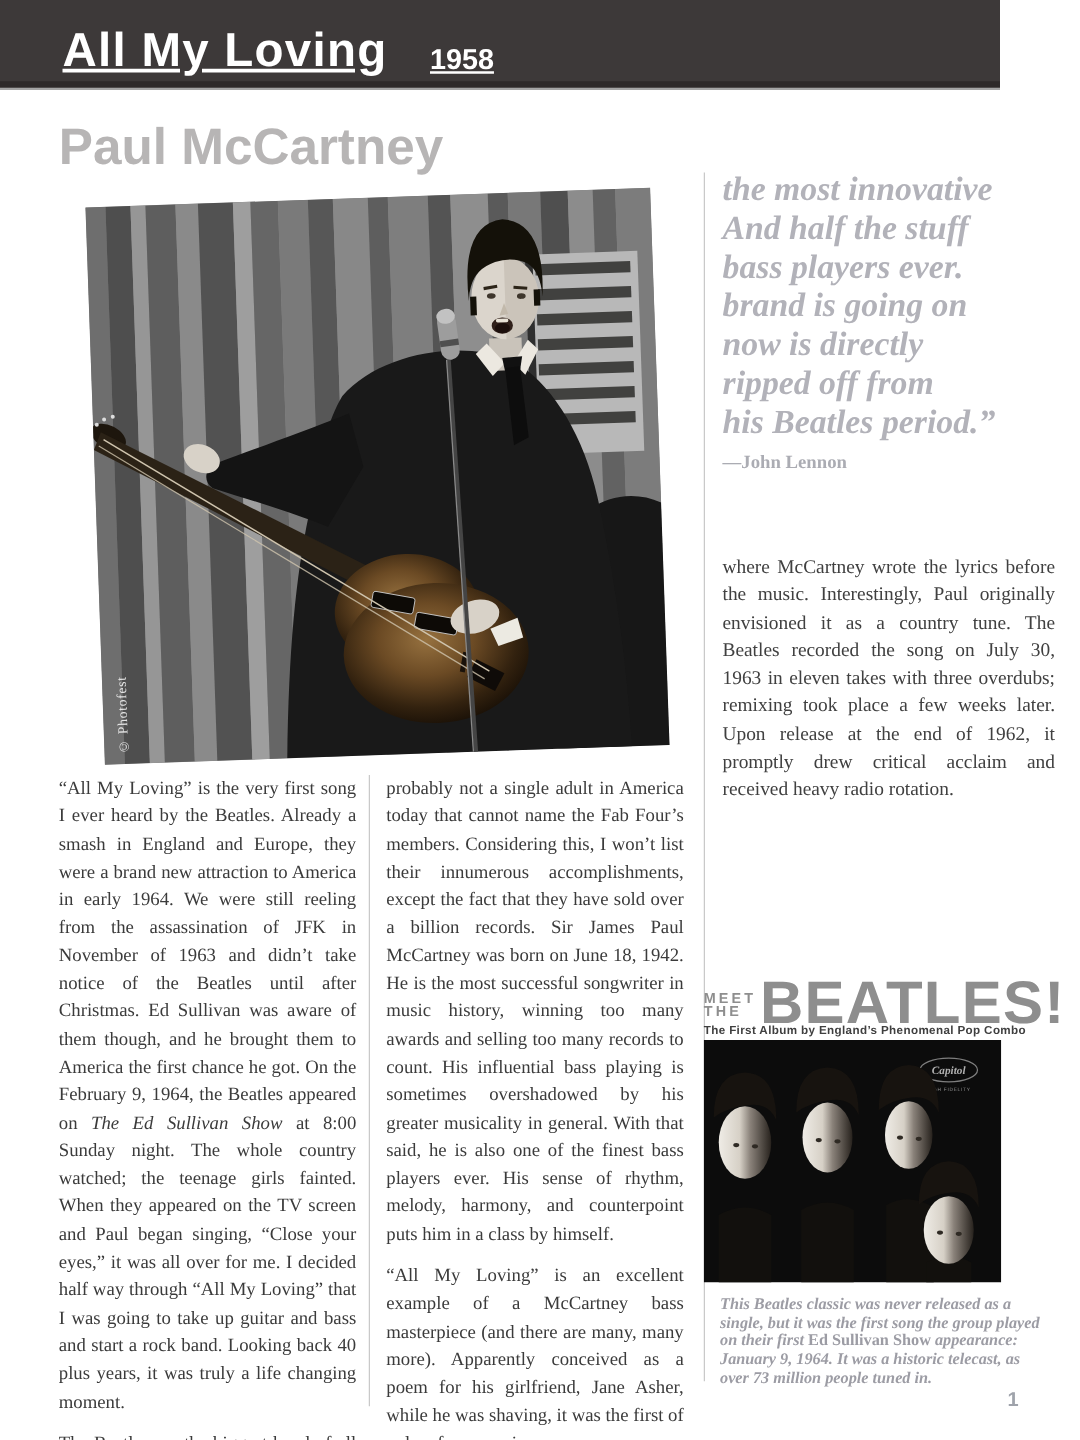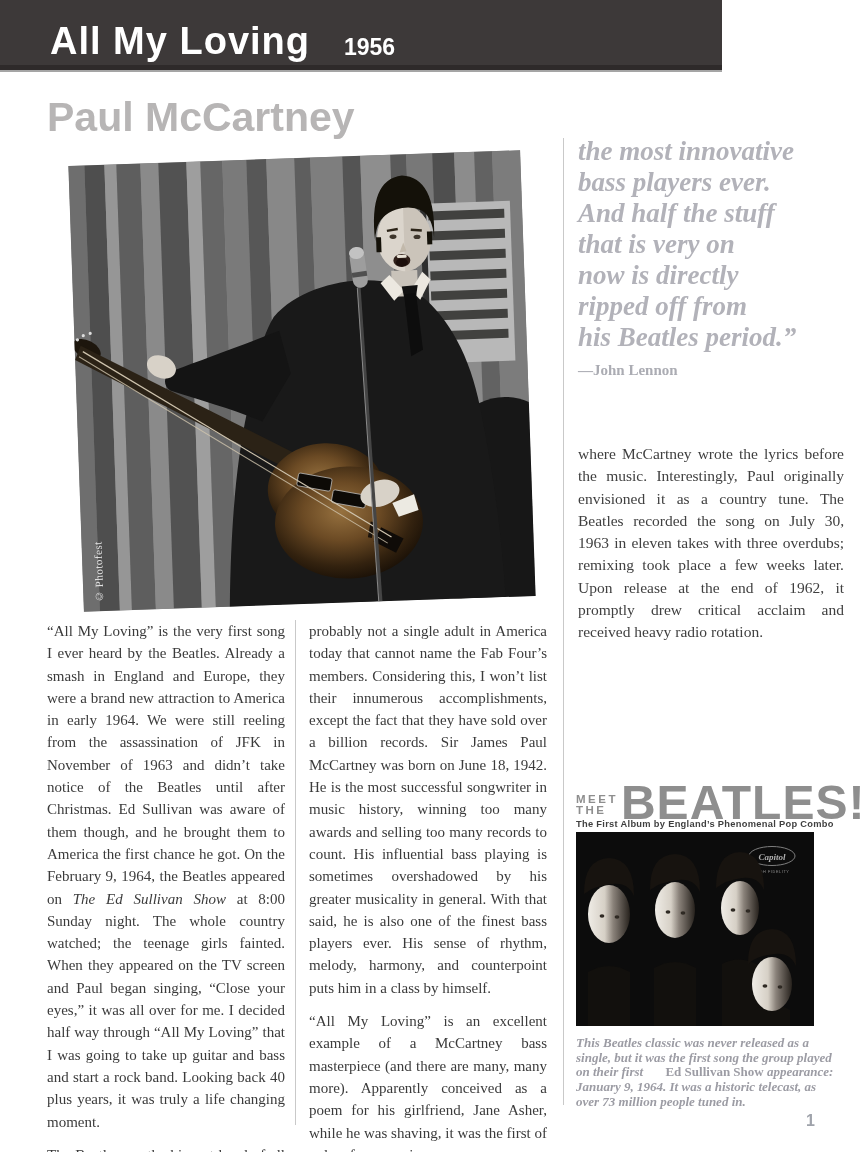--- a/index.html
+++ b/index.html
@@ -1,22 +1,22 @@
 <!DOCTYPE html>
 <html><head>
 <meta charset="utf-8">
 <style>
   html,body{margin:0;padding:0;background:#e8e8e8;}
   .page{position:relative;width:864px;height:1152px;background:#ffffff;margin:0 auto;overflow:hidden;
         font-family:"Liberation Serif", serif;}
   
-  .topbar{position:absolute;left:0;top:0;width:722px;height:70px;background:#3d3939;
+  .topbar{position:absolute;left:0;top:0;width:800px;height:70px;background:#3d3939;
           box-shadow:inset 0 -5px 0 #2e2a2a, 0 2px 0 #a5a5a5;
           display:flex;align-items:flex-end;padding:0 0 10px 50px;box-sizing:border-box;
-          font-family:"Liberation Sans", sans-serif;color:#ffffff;}
+          font-family:"Liberation Sans", sans-serif;color:#ffffff;text-decoration:underline;}
   .song-title{font-size:38px;font-weight:700;letter-spacing:1px;line-height:1;}
   .song-year{font-size:23px;font-weight:700;margin-left:34px;line-height:1.1;}
   
   .author{position:absolute;left:47px;top:94px;margin:0;font-family:"Liberation Sans", sans-serif;
           font-size:41px;font-weight:700;letter-spacing:0px;color:#b7b5b5;}
   
   .photo{position:absolute;left:76px;top:158px;width:452px;height:446px;
          transform:rotate(-2deg);transform-origin:50% 50%;overflow:hidden;background:#8c8c8c;}
   .photo svg{display:block;}
   .credit{position:absolute;left:10px;bottom:8px;writing-mode:vertical-rl;transform:rotate(180deg);
@@ -32,42 +32,42 @@
   .quote .attr{font-style:normal;font-size:15px;line-height:20px;margin-top:7px;color:#abacb3;}
   
   .col{position:absolute;color:#3b3b3b;font-size:15px;line-height:22.3px;text-align:justify;}
   .col p{margin:0 0 11px 0;}
   .col p:last-child{margin-bottom:0;}
   .col-left{left:47px;top:620px;width:238px;}
   .col-mid{left:309px;top:620px;width:238px;}
   .col-right{left:578px;top:443px;width:266px;font-size:15.5px;}
   .col em{font-style:italic;}
   
-  .album{position:absolute;left:576px;top:790px;width:238px;font-family:"Liberation Sans", sans-serif;}
+  .album{position:absolute;left:563px;top:790px;width:238px;font-family:"Liberation Sans", sans-serif;}
   .album-header{display:flex;align-items:flex-end;}
   .meet-the{font-size:11.5px;line-height:11px;font-weight:700;color:#8e8e8e;letter-spacing:2.5px;}
   .beatles{font-size:48px;line-height:26px;font-weight:700;color:#8e8e8e;letter-spacing:1px;margin-left:3px;}
   .album-subtitle{font-size:9.3px;font-weight:700;color:#3f3f3f;letter-spacing:.3px;margin-top:3px;white-space:nowrap;}
   .album-cover{display:block;margin-top:3px;}
   
   .caption{position:absolute;left:576px;top:1036px;width:266px;font-family:"Liberation Serif", serif;
            font-size:13px;line-height:14.7px;font-weight:700;font-style:italic;color:#9c9ca4;}
-  .caption .roman{font-style:normal;margin-left:19px;}
+  .caption .roman{font-style:normal;}
   
   .pageno{position:absolute;left:806px;top:1112px;font-family:"Liberation Sans", sans-serif;
           font-size:16px;font-weight:700;color:#9fa3ab;}
 </style>
 </head>
 <body>
 
 <div class="page">
 
   <header class="topbar" style="background-color: rgb(61, 57, 57);">
     <span class="song-title">All My Loving</span>
-    <span class="song-year">1956</span>
+    <span class="song-year">1958</span>
   </header>
 
   <h1 class="author" style="color: rgb(183, 181, 181);">Paul McCartney</h1>
 
   <div class="photo">
     <svg width="452" height="446" viewBox="0 0 452 446">
       <defs>
         <radialGradient id="burst" cx="45%" cy="40%" r="65%">
           <stop offset="0%" stop-color="#96713f"></stop>
             <stop offset="40%" stop-color="#6b4a24"></stop>
@@ -174,23 +174,23 @@
       </g>
     </svg>
     <span class="credit">© Photofest</span>
   </div>
 
   <div class="divider div-left" style="background-color: rgb(201, 201, 201);"></div>
   <div class="divider div-right" style="background-color: rgb(201, 201, 201);"></div>
 
   <aside class="quote" style="color: rgb(178, 178, 185);">
     <div class="qline">the most innovative</div>
+    <div class="qline">And half the stuff</div>
     <div class="qline">bass players ever.</div>
-    <div class="qline">And half the stuff</div>
-    <div class="qline">that is very on</div>
+    <div class="qline">brand is going on</div>
     <div class="qline">now is directly</div>
     <div class="qline">ripped off from</div>
     <div class="qline">his Beatles period.”</div>
     <div class="attr">—John Lennon</div>
   </aside>
 
   <section class="col col-left" style="color: rgb(59, 59, 59);">
     <p><span>“All My Loving” is the very first song I ever heard by the Beatles. Already a smash in England and Europe, they were a brand new attraction to America in early 1964. We were still reeling from the assassination of JFK in November of 1963 and didn’t take notice of the Beatles until after Christmas. Ed Sullivan was aware of them though, and he brought them to America the first chance he got. On the February 9, 1964, the Beatles appeared on </span><em>The Ed Sullivan Show</em><span> at 8:00 Sunday night. The whole country watched; the teenage girls fainted. When they appeared on the TV screen and Paul began singing, “Close your eyes,” it was all over for me. I decided half way through “All My Loving” that I was going to take up guitar and bass and start a rock band. Looking back 40 plus years, it was truly a life changing moment.</span></p>
     <p>The Beatles are the biggest band of all time. Formed in England in 1960, there’s</p>
   </section>

